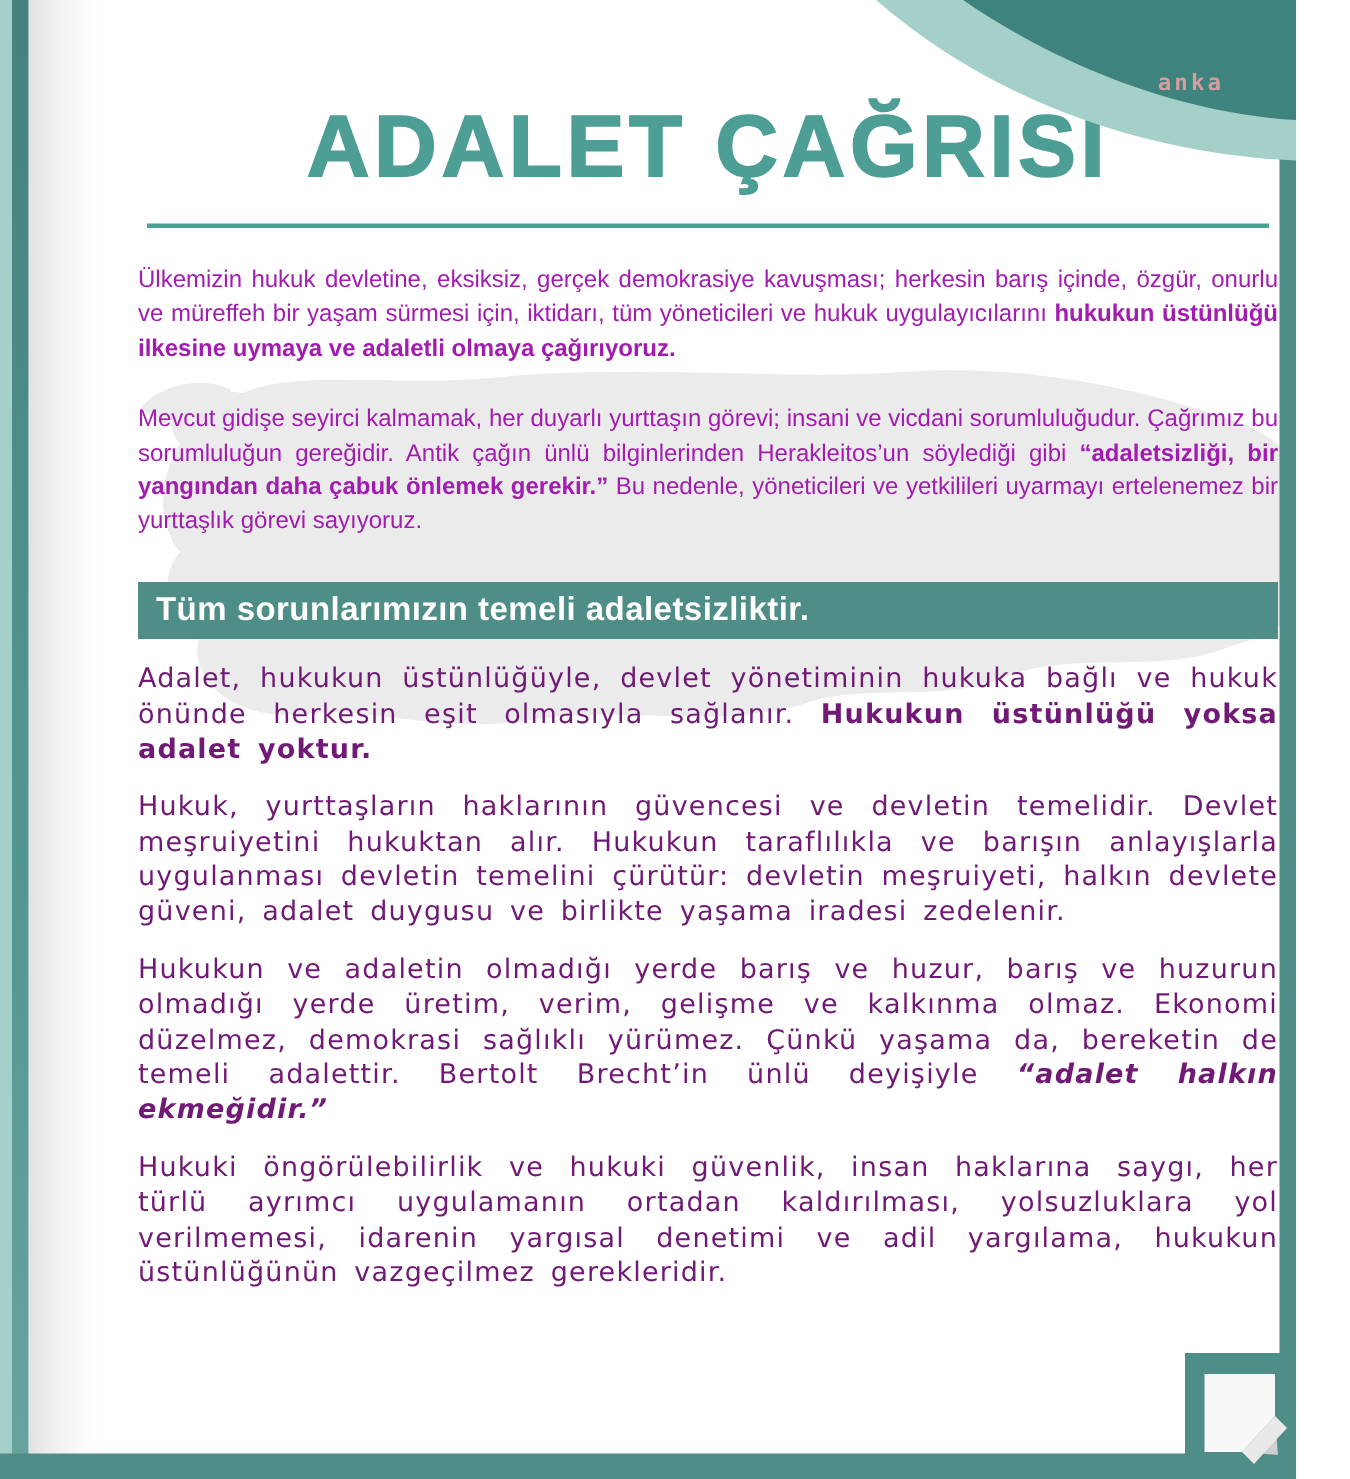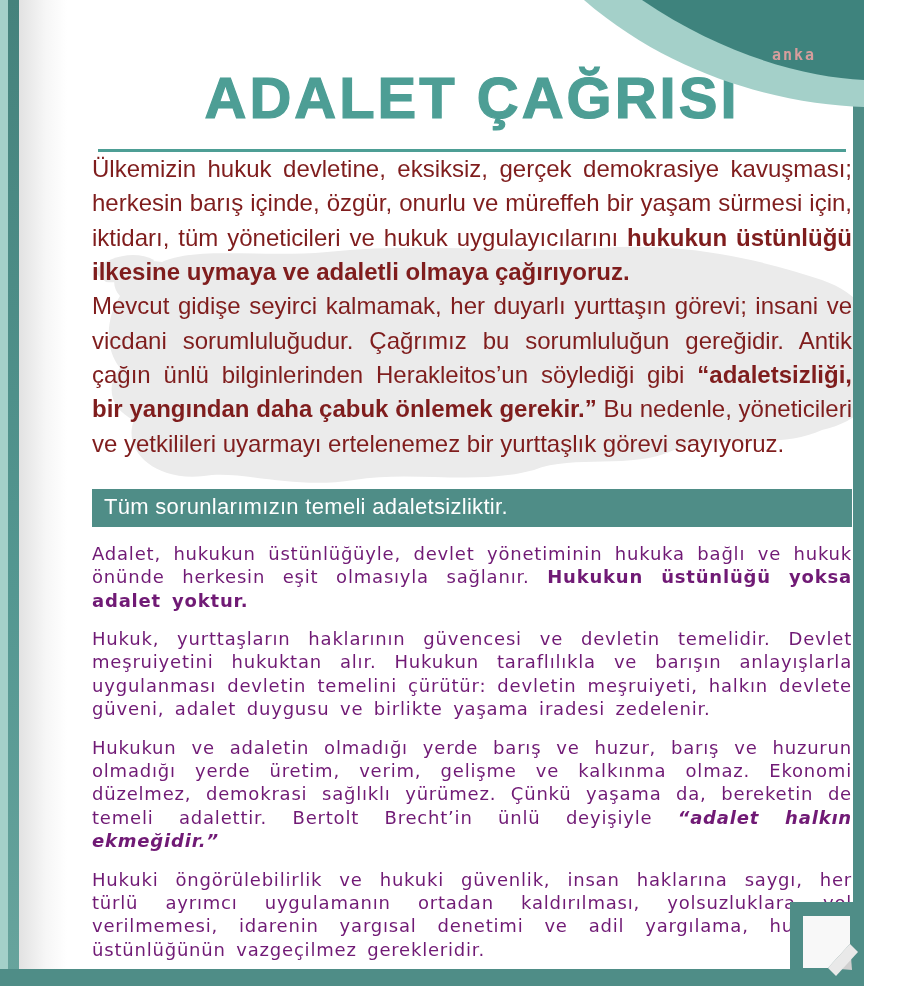--- a/index.html
+++ b/index.html
@@ -46,27 +46,28 @@
   .title{
     margin:64px 0 0;text-align:center;
     font-size:58px;font-weight:800;letter-spacing:3px;
     color:var(--accent-teal,#4d9e95);
     -webkit-text-stroke:1.2px var(--accent-teal,#4d9e95);
     font-family:"Liberation Sans",sans-serif;
   }
   .title-rule{height:3px;background:var(--accent-teal,#4d9e95);margin:18px 6px 0;}
   .para{margin:0;text-align:justify;}
   .condensed{
+    margin-top:24px;
     font-family:"Liberation Sans",sans-serif;
-    font-size:24px;line-height:1.43;color:#7f1d1d;
+    font-size:16px;line-height:1.43;color:#a21caf;
   }
   .banner{
     margin-top:28px;
     background:var(--banner-teal,#4f8d87);
-    color:#ffffff;font-weight:normal;font-size:22px;
+    color:#ffffff;font-weight:bold;font-size:22px;
     padding:5px 12px 7px;letter-spacing:.3px;
     font-family:"Liberation Sans",sans-serif;
   }
   .rounded{
     margin-top:15px;
     font-family:"DejaVu Sans",sans-serif;
     font-size:18px;line-height:1.3;letter-spacing:.8px;word-spacing:4px;
     color:#701a75;
   }
   .rounded:first-of-type{margin-top:13px;}

